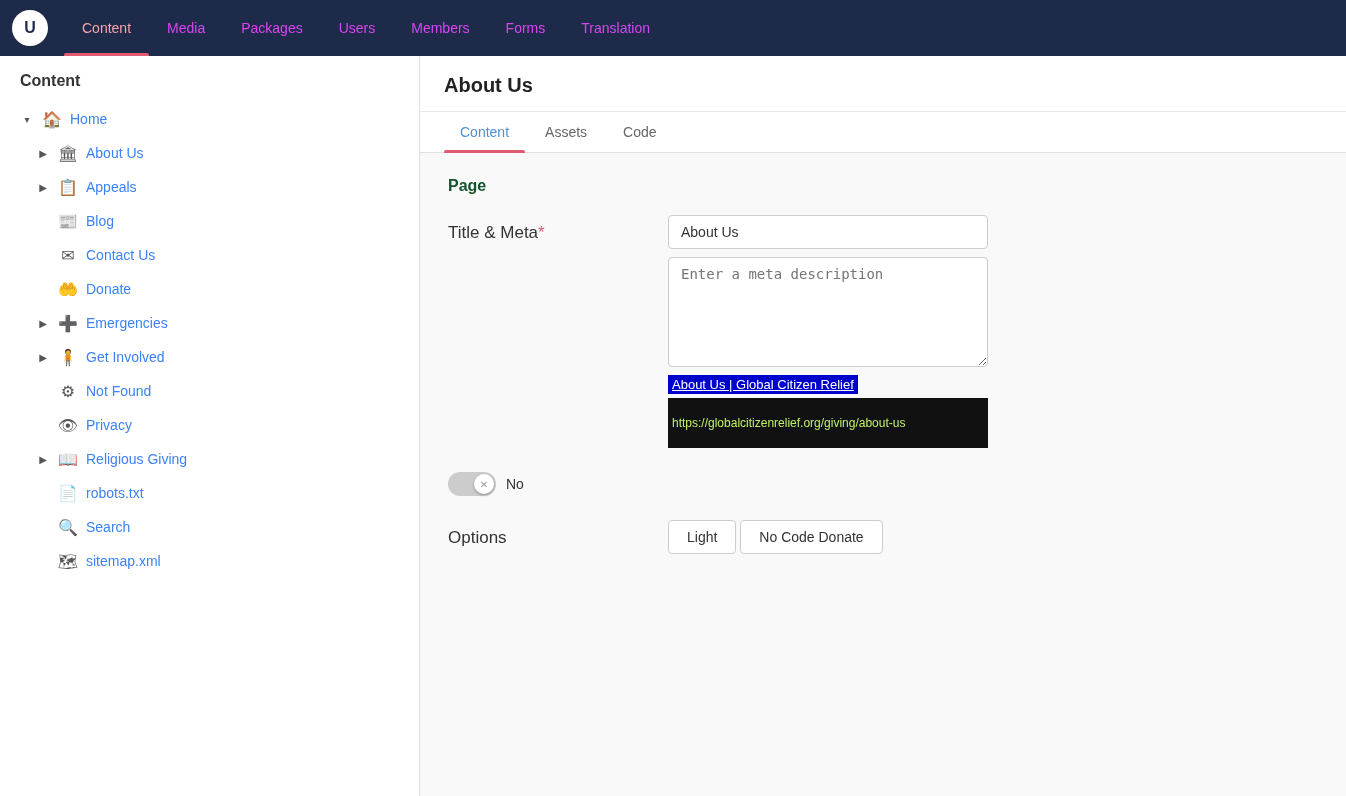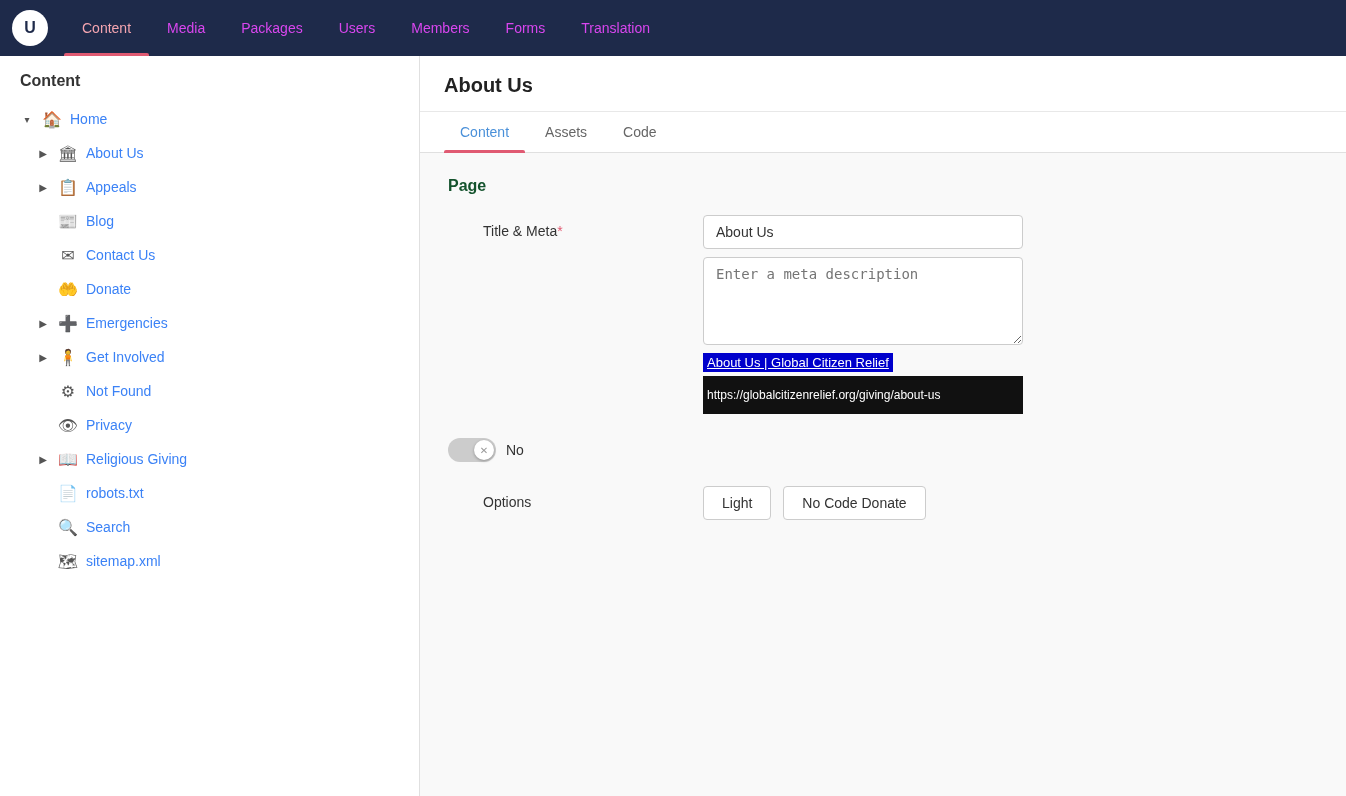--- a/index.html
+++ b/index.html
@@ -164,24 +164,23 @@
     .form-row {
       display: flex;
       align-items: flex-start;
       margin-bottom: 24px;
       gap: 20px;
     }
     .form-label {
       width: 200px;
       flex-shrink: 0;
       padding-top: 8px;
-      font-size: 14px;
+      font-size: 17px;
       color: #333;
       font-weight: 500;
-      margin-left: 35px;
     }
     .form-label .required {
       color: #e05a72;
     }
     .form-controls {
       flex: 1;
     }
     .form-input {
       width: 100%;
       max-width: 320px;
@@ -196,41 +195,41 @@
     }
     .form-textarea {
       width: 100%;
       max-width: 320px;
       padding: 8px 12px;
       border: 1px solid #ccc;
       border-radius: 4px;
       font-size: 14px;
       color: #aaa;
       background: white;
-      height: 88px;
+      height: 110px;
       resize: vertical;
       display: block;
       margin-bottom: 8px;
     }
     .seo-preview-title {
       background: #0000cc;
       color: white;
       font-size: 13px;
       padding: 2px 4px;
       text-decoration: underline;
       display: inline-block;
       margin-bottom: 4px;
       max-width: 320px;
       word-break: break-all;
     }
     .seo-preview-url {
       background: #111;
-      color: #ffffff;
+      color: #bef264;
       font-size: 12px;
-      padding: 12px 4px;
+      padding: 18px 4px;
       display: block;
       max-width: 320px;
       word-break: break-all;
     }
 
     
     .toggle-row {
       display: flex;
       align-items: center;
       gap: 10px;
@@ -255,21 +254,21 @@
       box-shadow: 0 1px 3px rgba(0,0,0,0.3);
     }
     .toggle-label {
       font-size: 14px;
       color: #333;
     }
 
     
     .options-row {
       display: flex;
-      gap: 12px;
+      gap: 4px;
       flex-wrap: wrap;
     }
     .option-btn {
       padding: 8px 18px;
       border: 1px solid #ccc;
       border-radius: 4px;
       background: white;
       font-size: 14px;
       color: #333;
       cursor: pointer;

